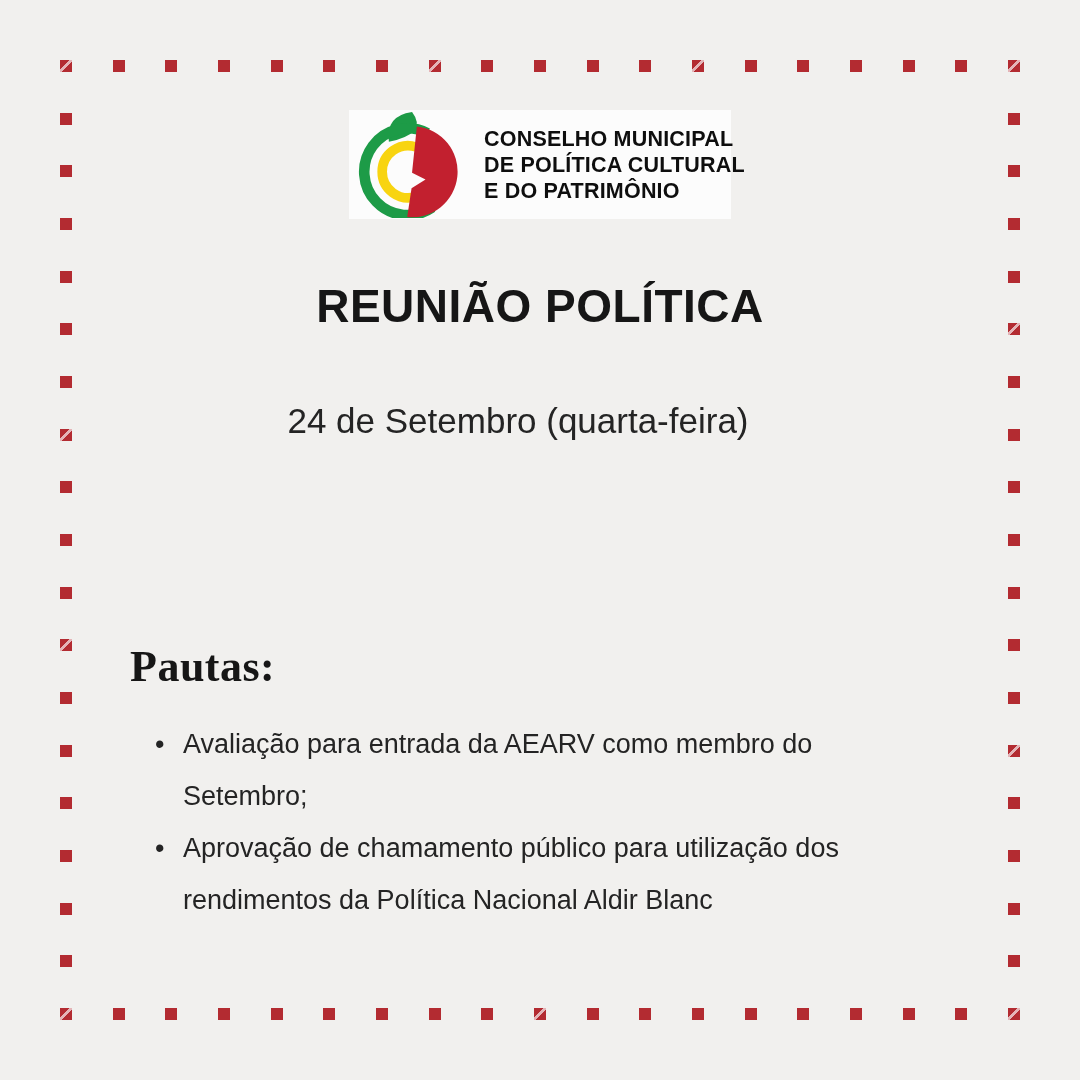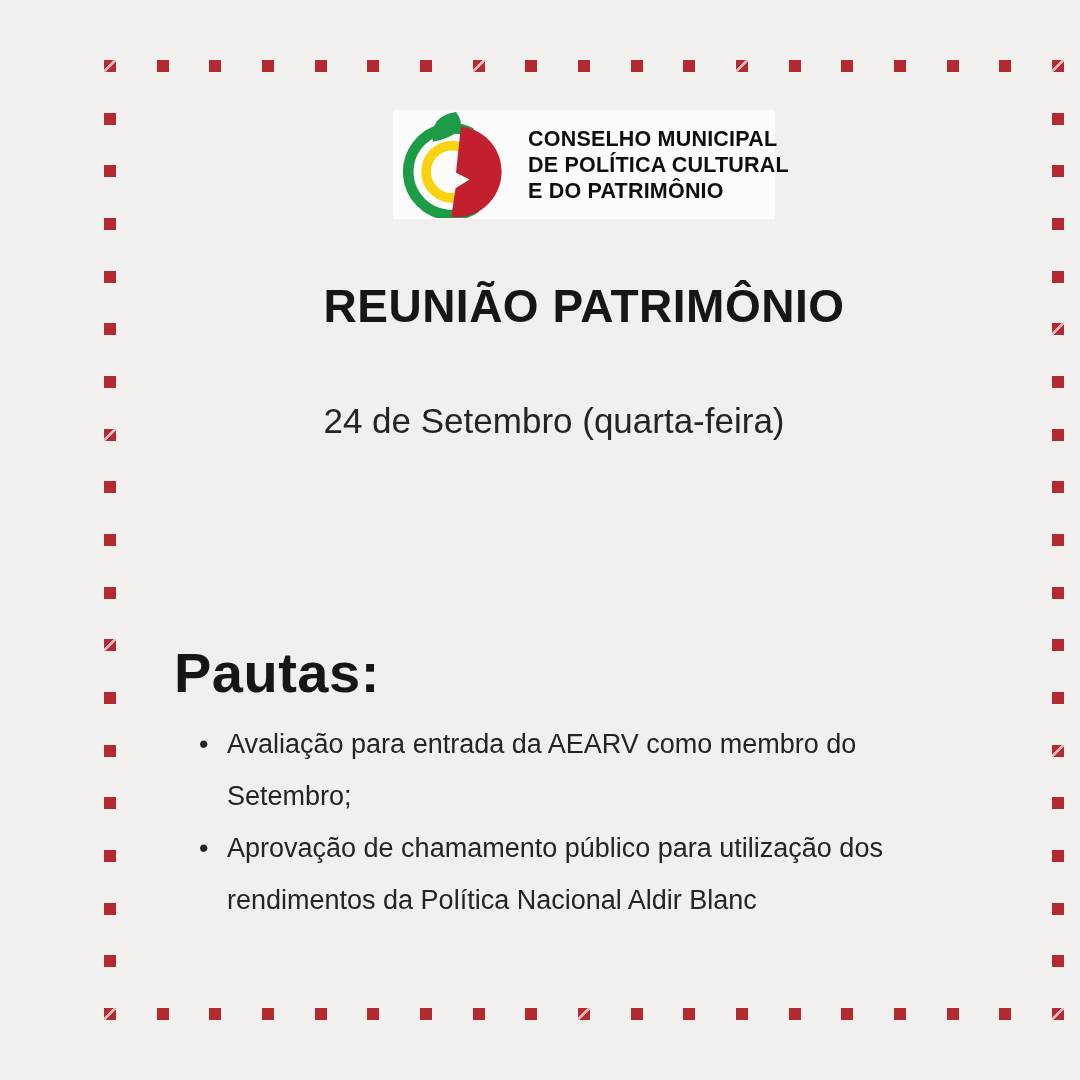--- a/index.html
+++ b/index.html
@@ -10,21 +10,21 @@
     --ink:#161616;
     --body-ink:#242424;
   }
   html,body{margin:0;padding:0;}
   body{
     width:1080px;height:1080px;position:relative;overflow:hidden;
     background:var(--bg);
     font-family:"Liberation Sans", sans-serif;
     -webkit-font-smoothing:antialiased;
   }
-  .poster{position:absolute;inset:0;margin-left:44px;}
+  .poster{position:absolute;inset:0;}
 
   
   .dot{
     position:absolute;width:12px;height:12px;background:var(--dot);
   }
   .dot.slashed{
     background:linear-gradient(135deg,
       var(--dot) 0 40%, var(--stripe) 40% 58%, var(--dot) 58% 100%);
   }
 
@@ -43,29 +43,29 @@
 
   
   .event-title{
     position:absolute;left:0;top:283px;width:1080px;margin:0;
     text-align:center;color:var(--ink);
     font-size:46px;font-weight:800;letter-spacing:.5px;line-height:1;
   }
 
   
   .event-block{
-    position:absolute;left:8px;top:393px;width:948px;
+    position:absolute;left:16px;top:393px;width:948px;
     text-align:center;color:var(--body-ink);
     font-size:35px;font-weight:400;line-height:55px;padding-left:28px;
   }
 
   
   .agenda-heading{
     position:absolute;left:130px;top:645px;margin:0;
-    color:var(--ink);font-size:56px;font-weight:800;letter-spacing:.5px;line-height:1;
+    color:var(--ink);font-size:44px;font-weight:800;letter-spacing:.5px;line-height:1;font-family:Liberation Serif, serif;
   }
   .agenda-list{
     position:absolute;left:155px;top:718px;width:748px;
     margin:0;padding:0;list-style:none;
     color:var(--body-ink);font-size:27px;line-height:52px;
   }
   .agenda-list li{display:flex;align-items:flex-start;}
   .agenda-list .bullet{flex:0 0 28px;width:28px;}
   .agenda-list .item-text{flex:1;}
 </style>
@@ -156,21 +156,21 @@
       <path d="M 65.3 36.3 A 27 27 0 1 0 65.3 87.7" fill="none" stroke-width="10" stroke="#f8d410"></path>
       <path d="M 66 15 A 46 46 0 1 1 56 109 L 60.5 79 L 75 70 L 61 63 Z" fill="#c2202f"></path>
     </svg>
     <div class="org-name">
       <div>CONSELHO MUNICIPAL</div>
       <div>DE POLÍTICA CULTURAL</div>
       <div>E DO PATRIMÔNIO</div>
     </div>
   </div>
 
-  <h1 class="event-title">REUNIÃO PATRIMÔNIO</h1>
+  <h1 class="event-title">REUNIÃO POLÍTICA</h1>
 
   <div class="event-block">
     <div>24 de Setembro (quarta-feira)</div>
   </div>
 
   <h2 class="agenda-heading">Pautas:</h2>
 
   <ul class="agenda-list" id="agenda-list">
       <li>
         <span class="bullet">•</span>

